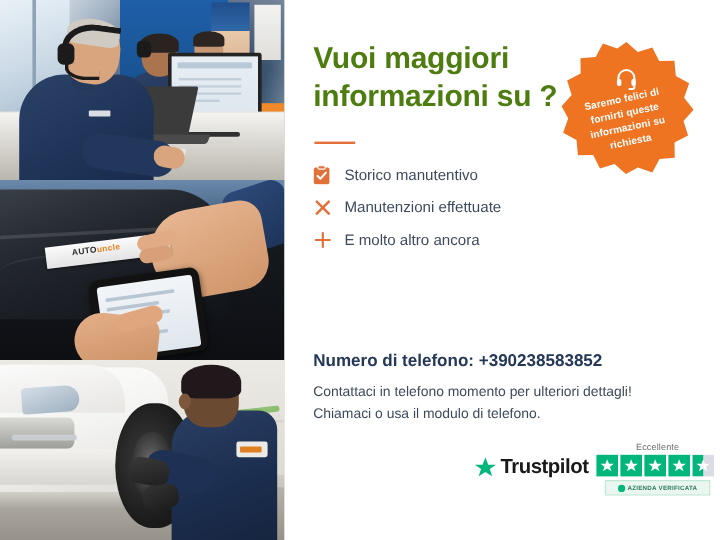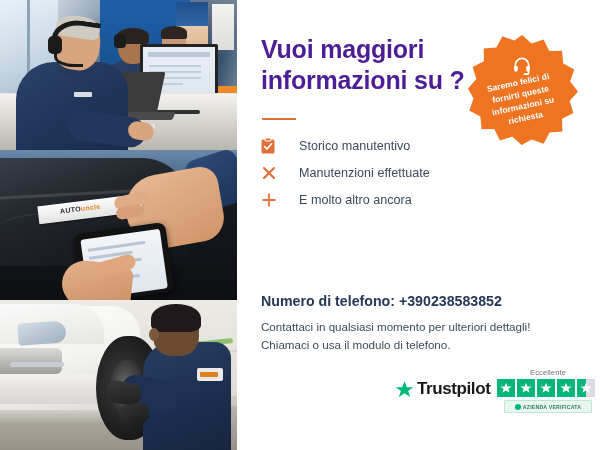--- a/index.html
+++ b/index.html
@@ -408,21 +408,21 @@
   }
 
   .headline {
     position: absolute;
     left: 24px;
     top: 34px;
     width: 210px;
     font-size: 25px;
     line-height: 1.23;
     font-weight: bold;
-    color: #4c1d95;
+    color: #4d7c0f;
     letter-spacing: -0.2px;
   }
   .rule {
     position: absolute;
     left: 25px;
     top: 118px;
     width: 34px;
     height: 2px;
     background: #e2703a;
   }
@@ -471,21 +471,21 @@
     min-width: 22px;
     height: 18px;
     display: flex;
     align-items: center;
     justify-content: flex-start;
   }
   .feat .ic svg { display:block; }
   .feat .lbl {
     font-size: 12.6px;
     color: #3d4a5c;
-    margin-left: 16px;
+    margin-left: 4px;
   }
 
   .phone {
     position: absolute;
     left: 24px;
     top: 293px;
     font-size: 14.2px;
     font-weight: bold;
     color: #253858;
   }
@@ -735,21 +735,21 @@
           </svg>
         </span>
         <span class="lbl">E molto altro ancora</span>
       </div>
 
     </div>
 
     <div class="phone">Numero di telefono: +390238583852</div>
 
     <div class="sub">
-      <div>Contattaci in qualsiasi momento per ulteriori dettagli!</div>
+      <div>Contattaci in telefono momento per ulteriori dettagli!</div>
       <div>Chiamaci o usa il modulo di telefono.</div>
     </div>
 
     <div class="tp">
       <div class="tp-logo">
         <svg width="19" height="19" viewBox="0 0 24 24">
           <path fill="#00b67a" d="M12 1.6 L15 9.1 L23 9.1 L16.6 13.8 L19.1 21.4 L12 16.8 L4.9 21.4 L7.4 13.8 L1 9.1 L9 9.1 Z"></path>
         </svg>
         <span class="tp-word">Trustpilot</span>
       </div>

